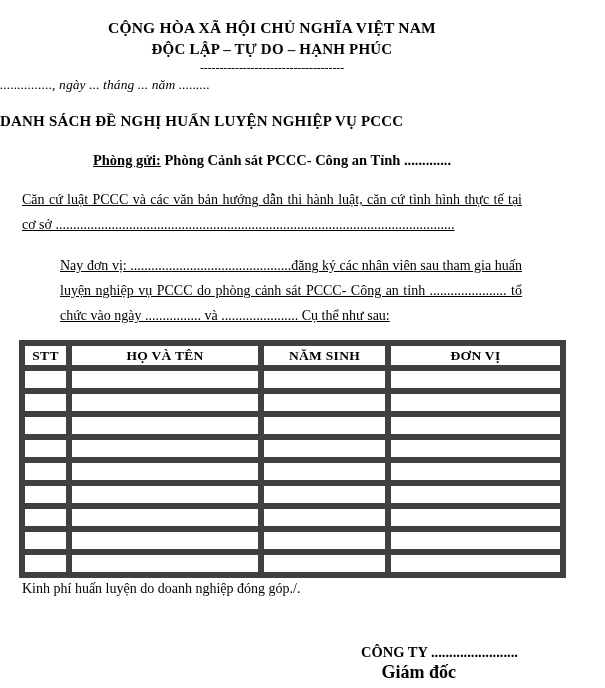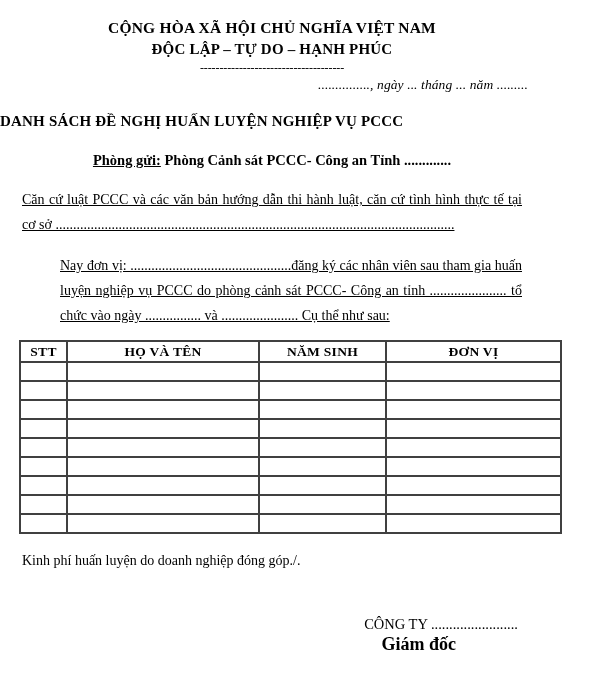--- a/index.html
+++ b/index.html
@@ -42,21 +42,21 @@
   .rule-dashes {
     font-size: 12px;
     line-height: 14px;
     letter-spacing: -0.1px;
     margin-top: 2px;
     color: #000;
   }
   .date-line {
     font-style: italic;
     font-size: 13.5px;
-    text-align: right;
+    text-align: left;
     padding-right: 16px;
     margin-top: 2px;
     letter-spacing: 0.1px;
   }
 
   
   .doc-title {
     text-align: left;
     font-weight: bold;
     font-size: 15px;
@@ -94,52 +94,51 @@
     margin-top: 12px;
     padding: 0 22px 0 19px;
   }
   table.list-table {
     border-collapse: collapse;
     width: 541px;
     table-layout: fixed;
   }
   table.list-table th,
   table.list-table td {
-    border: 2px solid #404040;
+    border: 6px solid #404040;
     height: 17px;
     padding: 0;
   }
   table.list-table th {
     font-weight: bold;
     font-size: 13.5px;
     text-align: center;
     height: 19px;
     letter-spacing: 0.3px;
   }
   col.c-stt   { width: 47px; }
   col.c-name  { width: 192px; }
   col.c-year  { width: 127px; }
   col.c-unit  { width: 175px; }
 
   
   .note-line {
     font-size: 14px;
     padding: 0 22px;
-    margin-top: 16px;
     line-height: 22px;
   }
 
   
   .signature {
     margin-top: 42px;
     padding-right: 26px;
     text-align: right;
   }
   .sig-company {
-    font-weight: normal;
+    font-weight: bold;
     font-size: 14.5px;
     line-height: 20px;
   }
   .sig-role {
     font-weight: bold;
     font-size: 18px;
     line-height: 20px;
     padding-right: 62px;
   }
 

